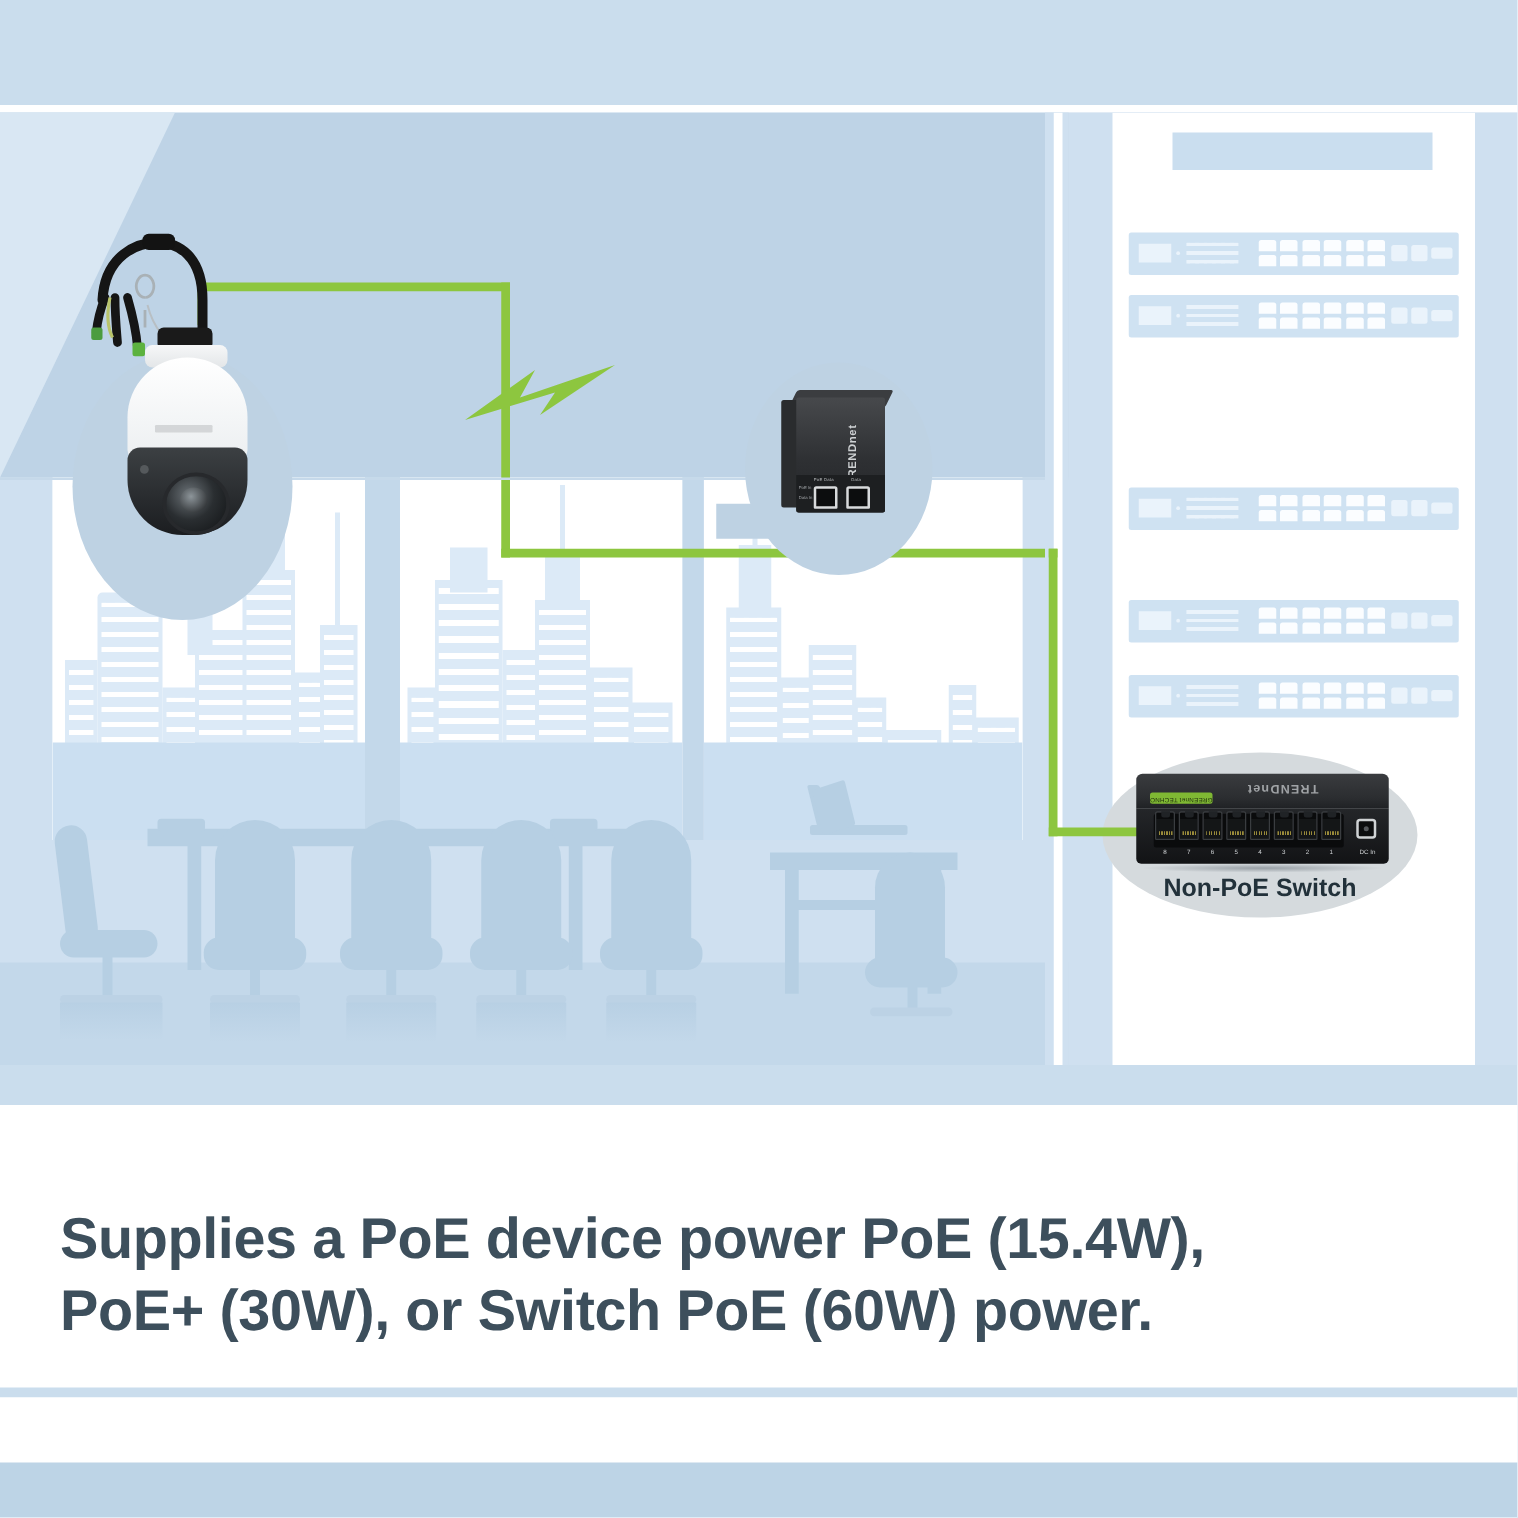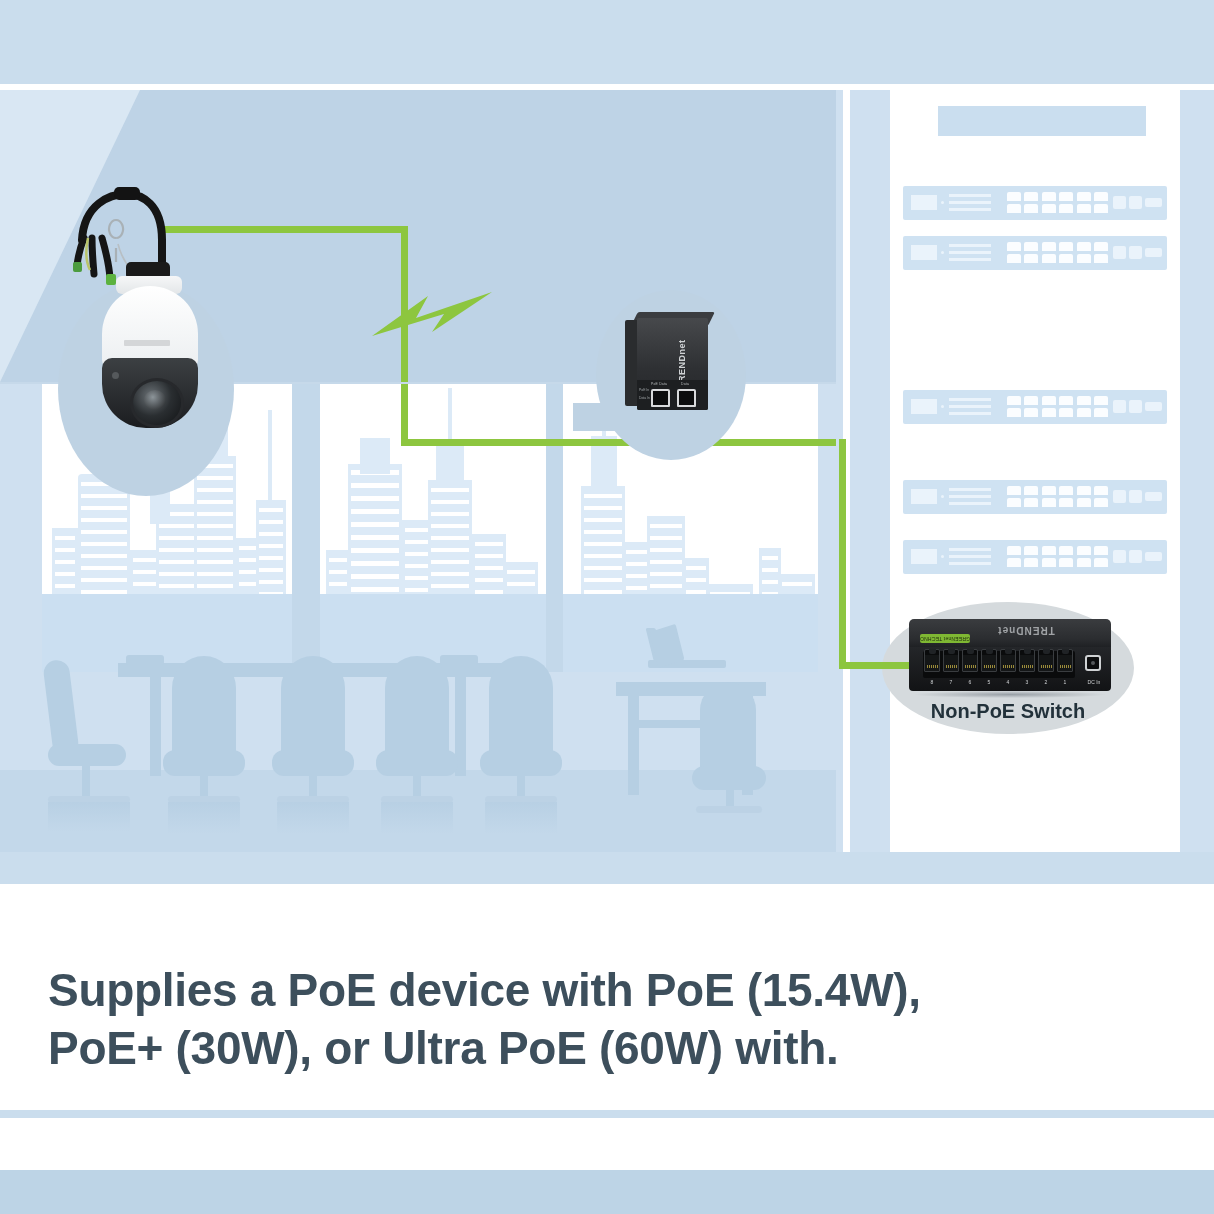--- a/index.html
+++ b/index.html
@@ -587,21 +587,21 @@
       <div class="sw-shadow"></div>
     </div>
     <div class="sw-label">Non-PoE Switch</div>
 
   </div>
 
   <div class="band-strip-a"></div>
   <div class="band-white-2"></div>
 
   <div class="caption">
-    <div class="l">Supplies a PoE device with PoE  (15.4W),</div>
-    <div class="l">PoE+ (30W), or Ultra PoE (60W) with.</div>
+    <div class="l">Supplies a PoE device power PoE  (15.4W),</div>
+    <div class="l">PoE+ (30W), or Switch PoE (60W) power.</div>
   </div>
 
   <div class="band-strip-b"></div>
   <div class="band-white-3"></div>
   <div class="band-bottom"></div>
 
 </div>
 
 </body></html>

